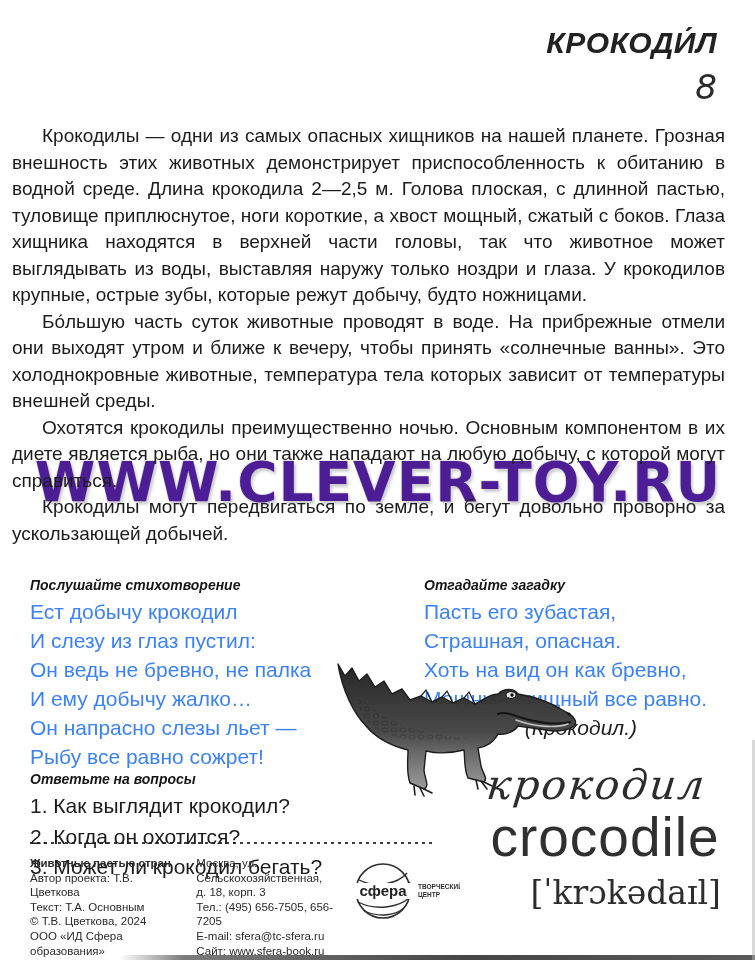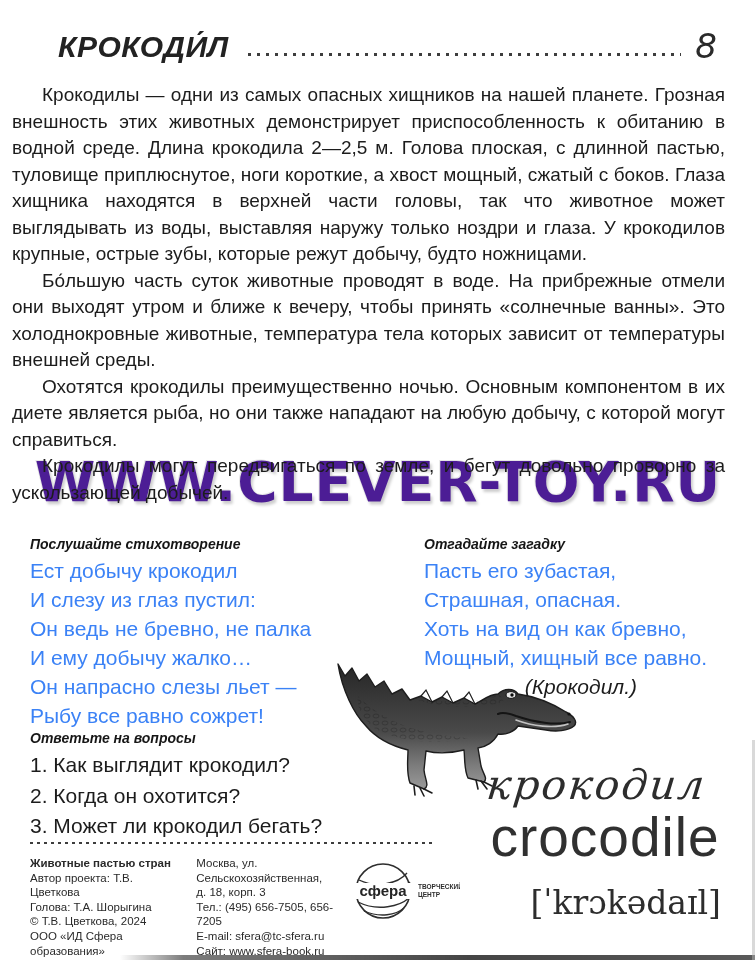--- a/index.html
+++ b/index.html
@@ -8,20 +8,21 @@
     width:755px;height:960px;
     background:#fff;
     overflow:hidden;
     font-family:"Liberation Sans", sans-serif;
     color:#1e1e1e;
   }
   
   .header{
     display:flex;align-items:flex-end;
     padding:26px 38px 0 58px;
+    flex-direction:column;
   }
   .title{
     font-size:30px;font-weight:bold;font-style:italic;
     letter-spacing:.5px;color:#222;white-space:nowrap;
   }
   .leader{
     flex:1;height:5px;margin:0 14px 7px 16px;
     background-image:radial-gradient(circle,#3d3d3d 1.7px,transparent 1.9px);
     background-size:9px 5px;background-repeat:repeat-x;background-position:left center;
   }
@@ -82,21 +83,21 @@
     font-family:"DejaVu Serif",serif;font-style:italic;
     font-size:41px;color:#2d2d2d;letter-spacing:2px;
     transform:skewX(-6deg);line-height:1.1;
   }
   .vocab-en{
     font-size:55px;color:#303030;letter-spacing:1px;
     line-height:1.0;margin-top:2px;font-weight:400;margin-left:16px;
   }
   .vocab-tr{
     font-family:"DejaVu Serif",serif;font-size:33px;color:#2d2d2d;
-    line-height:1.1;margin-top:20px;align-self:flex-end;margin-right:-4px;
+    line-height:1.1;margin-top:10px;align-self:flex-end;margin-right:-4px;
   }
   
   .footer-sep{
     position:absolute;left:28px;top:841px;width:404px;height:4px;
     background-image:radial-gradient(circle,#3d3d3d 1.3px,transparent 1.5px);
     background-size:7px 4px;background-repeat:repeat-x;
   }
   .footer{
     position:absolute;left:30px;top:856px;width:430px;
     display:flex;gap:14px;z-index:2;
@@ -218,21 +219,21 @@
     <div class="vocab-en">crocodile</div>
     <div class="vocab-tr">[ˈkrɔkədaɪl]</div>
   </div>
 
   <div class="footer-sep"></div>
 
   <div class="footer">
     <div class="footer-col footer-imprint">
       <div class="b">Животные пастью стран</div>
       <div>Автор проекта: Т.В. Цветкова</div>
-      <div>Голова: Т.А. Шорыгина</div>
+      <div>Текст: Т.А. Основным</div>
       <div>© Т.В. Цветкова, 2024</div>
       <div>ООО «ИД Сфера образования»</div>
     </div>
     <div class="footer-col footer-contacts">
       <div>Москва, ул. Сельскохозяйственная,</div>
       <div>д. 18, корп. 3</div>
       <div>Тел.: (495) 656-7505, 656-7205</div>
       <div>E-mail: sfera@tc-sfera.ru</div>
       <div>Сайт: www.sfera-book.ru</div>
     </div>

